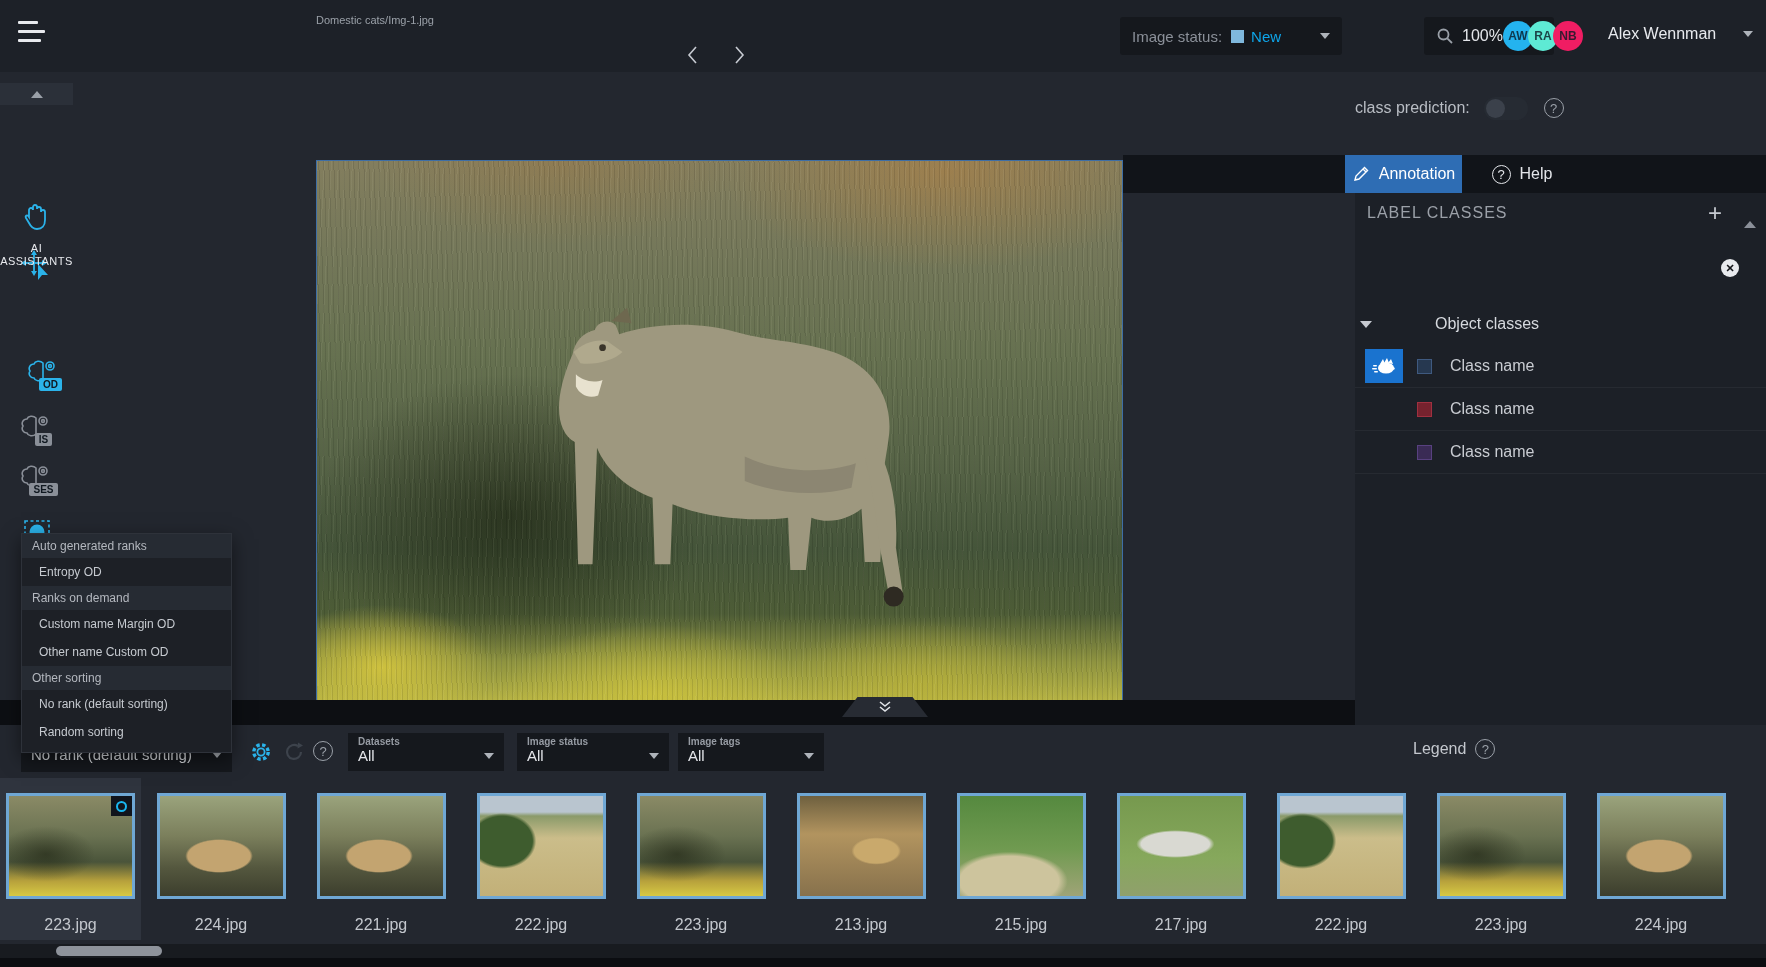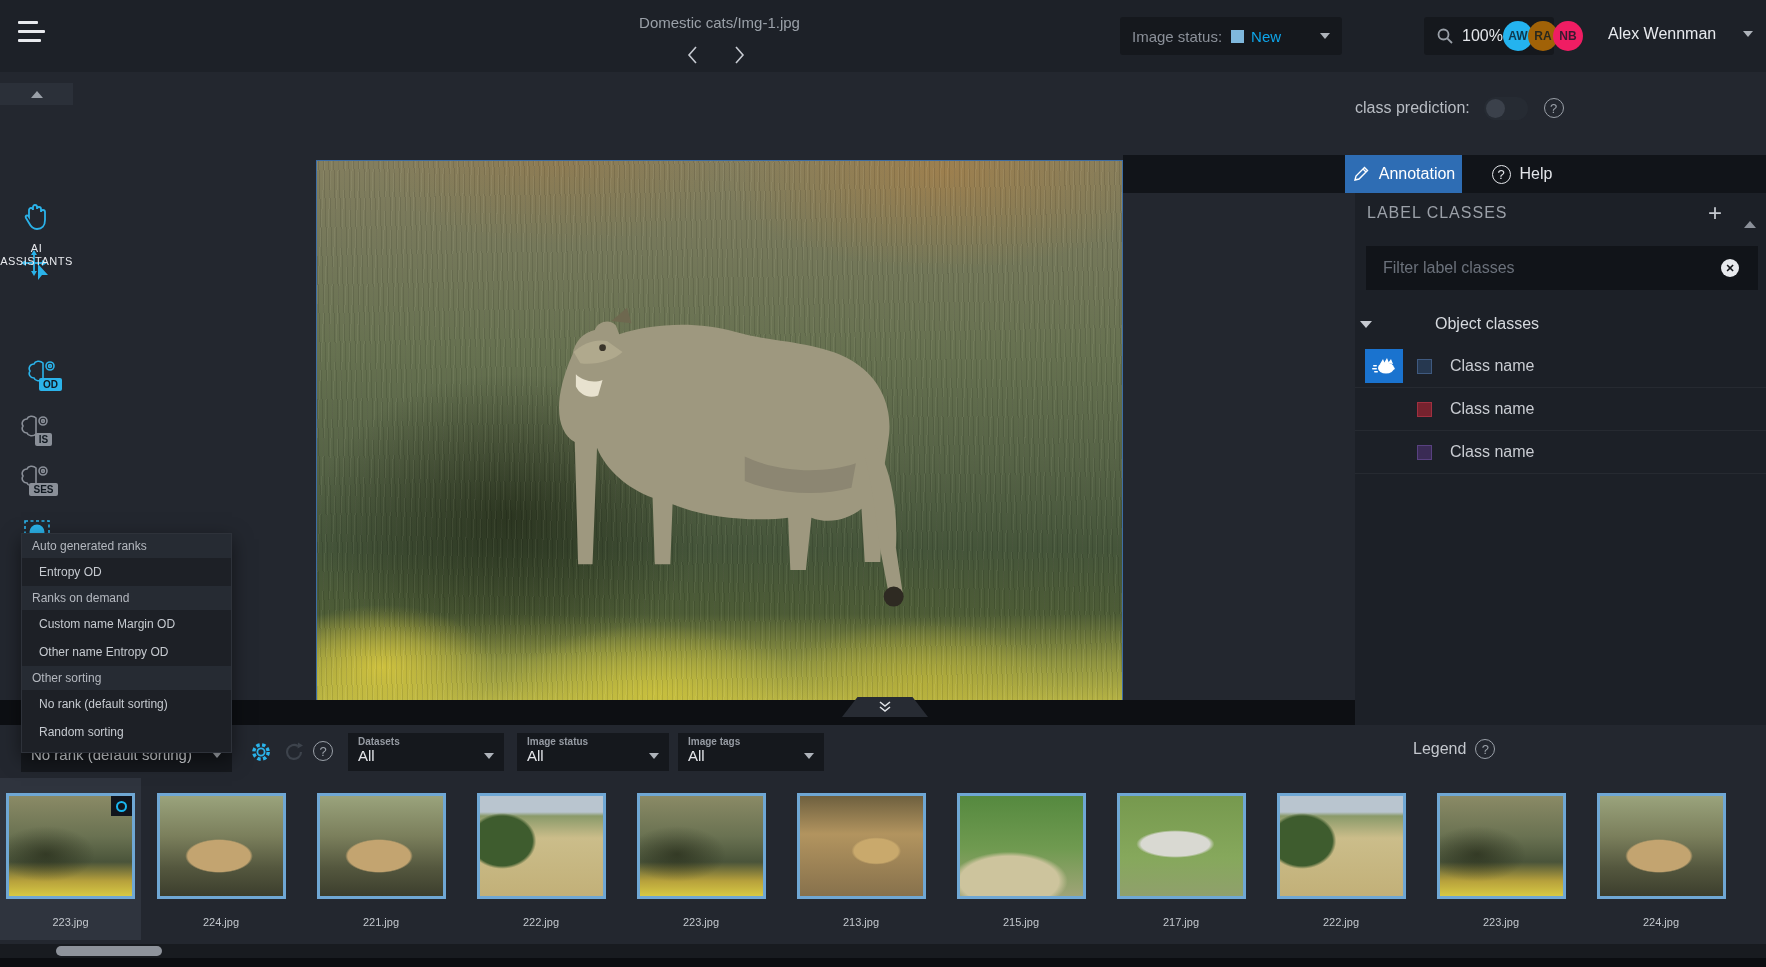--- a/index.html
+++ b/index.html
@@ -11,21 +11,21 @@
   }
   .abs { position:absolute; }
 
   
   #topbar { left:0; top:0; width:1766px; height:72px; background:#1d2128; z-index:30; }
   #hamburger { left:18px; top:21px; width:38px; height:30px; cursor:pointer; }
   #hamburger span { display:block; height:3px; background:#e8eaee; border-radius:1px; margin-bottom:6px; }
   #hamburger span:nth-child(1){ width:20px; }
   #hamburger span:nth-child(2){ width:27px; }
   #hamburger span:nth-child(3){ width:23px; }
-  #title { left:316px; top:14px; width:807px; text-align:center; color:#9aa0a8; font-size:15px; }
+  #title { left:316px; top:14px; width:807px; text-align:left; color:#9aa0a8; font-size:11px; }
   .nav-arrow { top:44px; width:22px; height:22px; cursor:pointer; }
   .nav-arrow svg { stroke:#c6cad1; fill:none; stroke-width:1.6; }
   #nav-prev { left:682px; } #nav-next { left:728px; }
 
   .pill { background:#15181d; border-radius:3px; display:flex; align-items:center; }
   #status-box { left:1120px; top:17px; width:222px; height:38px; padding:0 12px; cursor:pointer; }
   #status-box .lbl { color:#8b9099; font-size:15px; }
   #status-swatch { width:13px; height:13px; background:#7fb8dd; margin:0 7px 0 9px; }
   #status-box .val { color:#0ea5e9; font-size:15px; }
   .caret-down { width:0; height:0; border-left:5px solid transparent; border-right:5px solid transparent; border-top:6px solid #aeb3ba; margin-left:auto; }
@@ -93,21 +93,21 @@
   #legend { left:1413px; top:14px; display:flex; align-items:center; }
   #legend .t { color:#c3c7cd; font-size:16px; margin-right:9px; }
   #search-box { left:1517px; top:4px; width:249px; height:45px; background:#15181d; border:none; outline:none; color:#d8dbdf; font-size:15px; padding:0 14px; }
   #search-box::placeholder { color:#6e747d; }
 
   
   #filmstrip { left:0; top:778px; width:1766px; height:162px; background:#23272f; display:flex; z-index:6; }
   .thumb-cell { width:160px; flex:0 0 auto; display:flex; flex-direction:column; align-items:center; padding-top:15px; cursor:pointer; }
   .thumb-cell.sel { background:#2f343e; width:141px; }
   .thumb-img { position:relative; width:129px; height:106px; border:3px solid #6fa7d4; }
-  .thumb-name { color:#c3c7cd; font-size:11px; margin-top:17px; }
+  .thumb-name { color:#c3c7cd; font-size:16px; margin-top:17px; }
   .thumb-badge { position:absolute; right:0; top:0; width:21px; height:20px; background:#10141c; display:flex; align-items:center; justify-content:center; }
   .thumb-badge .ring { width:11px; height:11px; border:2.5px solid #19b6f0; border-radius:50%; }
   
   .v-gold-grass { background:
       radial-gradient(ellipse 70px 40px at 30% 58%, rgba(20,24,10,.5), transparent 70%),
       linear-gradient(180deg,#8a8a66,#6a7252 40%,#4a543a 66%,#b7a13c 85%,#d7c943 100%); }
   .v-lion-rest { background:
       radial-gradient(ellipse 52px 26px at 48% 60%, #c3a470 0 60%, transparent 65%),
       linear-gradient(180deg,#9aa37c,#7b7f5c 40%,#54573e 72%,#3c3e2d 100%); }
   .v-savanna { background:
@@ -189,21 +189,21 @@
       <svg width="18" height="18" viewBox="0 0 18 18">
           <circle cx="7.5" cy="7.5" r="5"></circle>
           <line x1="11.3" y1="11.3" x2="16" y2="16"></line>
         </svg>
     </span>
     <span class="val">100%</span>
     <span class="caret-down"></span>
   </div>
   <div id="avatars" class="abs">
       <div class="avatar" style="background: rgb(36, 179, 239);">AW</div>
-      <div class="avatar" style="background: #a16207;">RA</div>
+      <div class="avatar" style="background: #5eead4;">RA</div>
       <div class="avatar" style="background: rgb(240, 29, 99);">NB</div>
     </div>
   <div id="user-menu" class="abs">
     <span class="name">Alex Wennman</span>
     <span class="caret-down"></span>
   </div>
 </div>
 
 <div id="sidebar" class="abs">
   <div id="sidebar-scroll-up" class="abs">
@@ -306,21 +306,21 @@
       <polyline points="3,7 8,11 13,7"></polyline>
   </svg>
 </div>
 <div id="below-canvas-strip" class="abs"></div>
 
 <div id="al-menu" class="abs">
     <div class="m-header">Auto generated ranks</div>
     <div class="m-item">Entropy OD</div>
     <div class="m-header">Ranks on demand</div>
     <div class="m-item">Custom name Margin OD</div>
-    <div class="m-item">Other name Entropy OD</div>
+    <div class="m-item">Other name Custom OD</div>
     <div class="m-header">Other sorting</div>
     <div class="m-item">No rank (default sorting)</div>
     <div class="m-item">Random sorting</div>
   </div>
 
 <div id="bottombar" class="abs">
   <div id="al-select" class="abs">
     <div class="lbl">Active learning rank</div>
     <div class="row">
       <span class="val">No rank (default sorting)</span>
@@ -446,21 +446,20 @@
     <span>Help</span>
   </div>
 </div>
 
 <div id="panel" class="abs">
   <div id="lc-header">
     <span id="lc-title">LABEL CLASSES</span>
     <span id="lc-add">+</span>
     <span id="lc-collapse"><span class="tri-up" style="border-bottom-color:#8b9099;"></span></span>
   </div>
-  <input id="lc-filter" type="text" placeholder="Filter label classes" style="">
   <div id="lc-clear">✕</div>
   <div id="obj-classes-row">
     <span class="tri-down"></span>
     <span class="t">Object classes</span>
   </div>
   <div id="class-list">
       <div class="class-row">
         <div class="smart-btn">
           <svg width="24" height="18" viewBox="0 0 24 18">
             <g fill="#fff">

